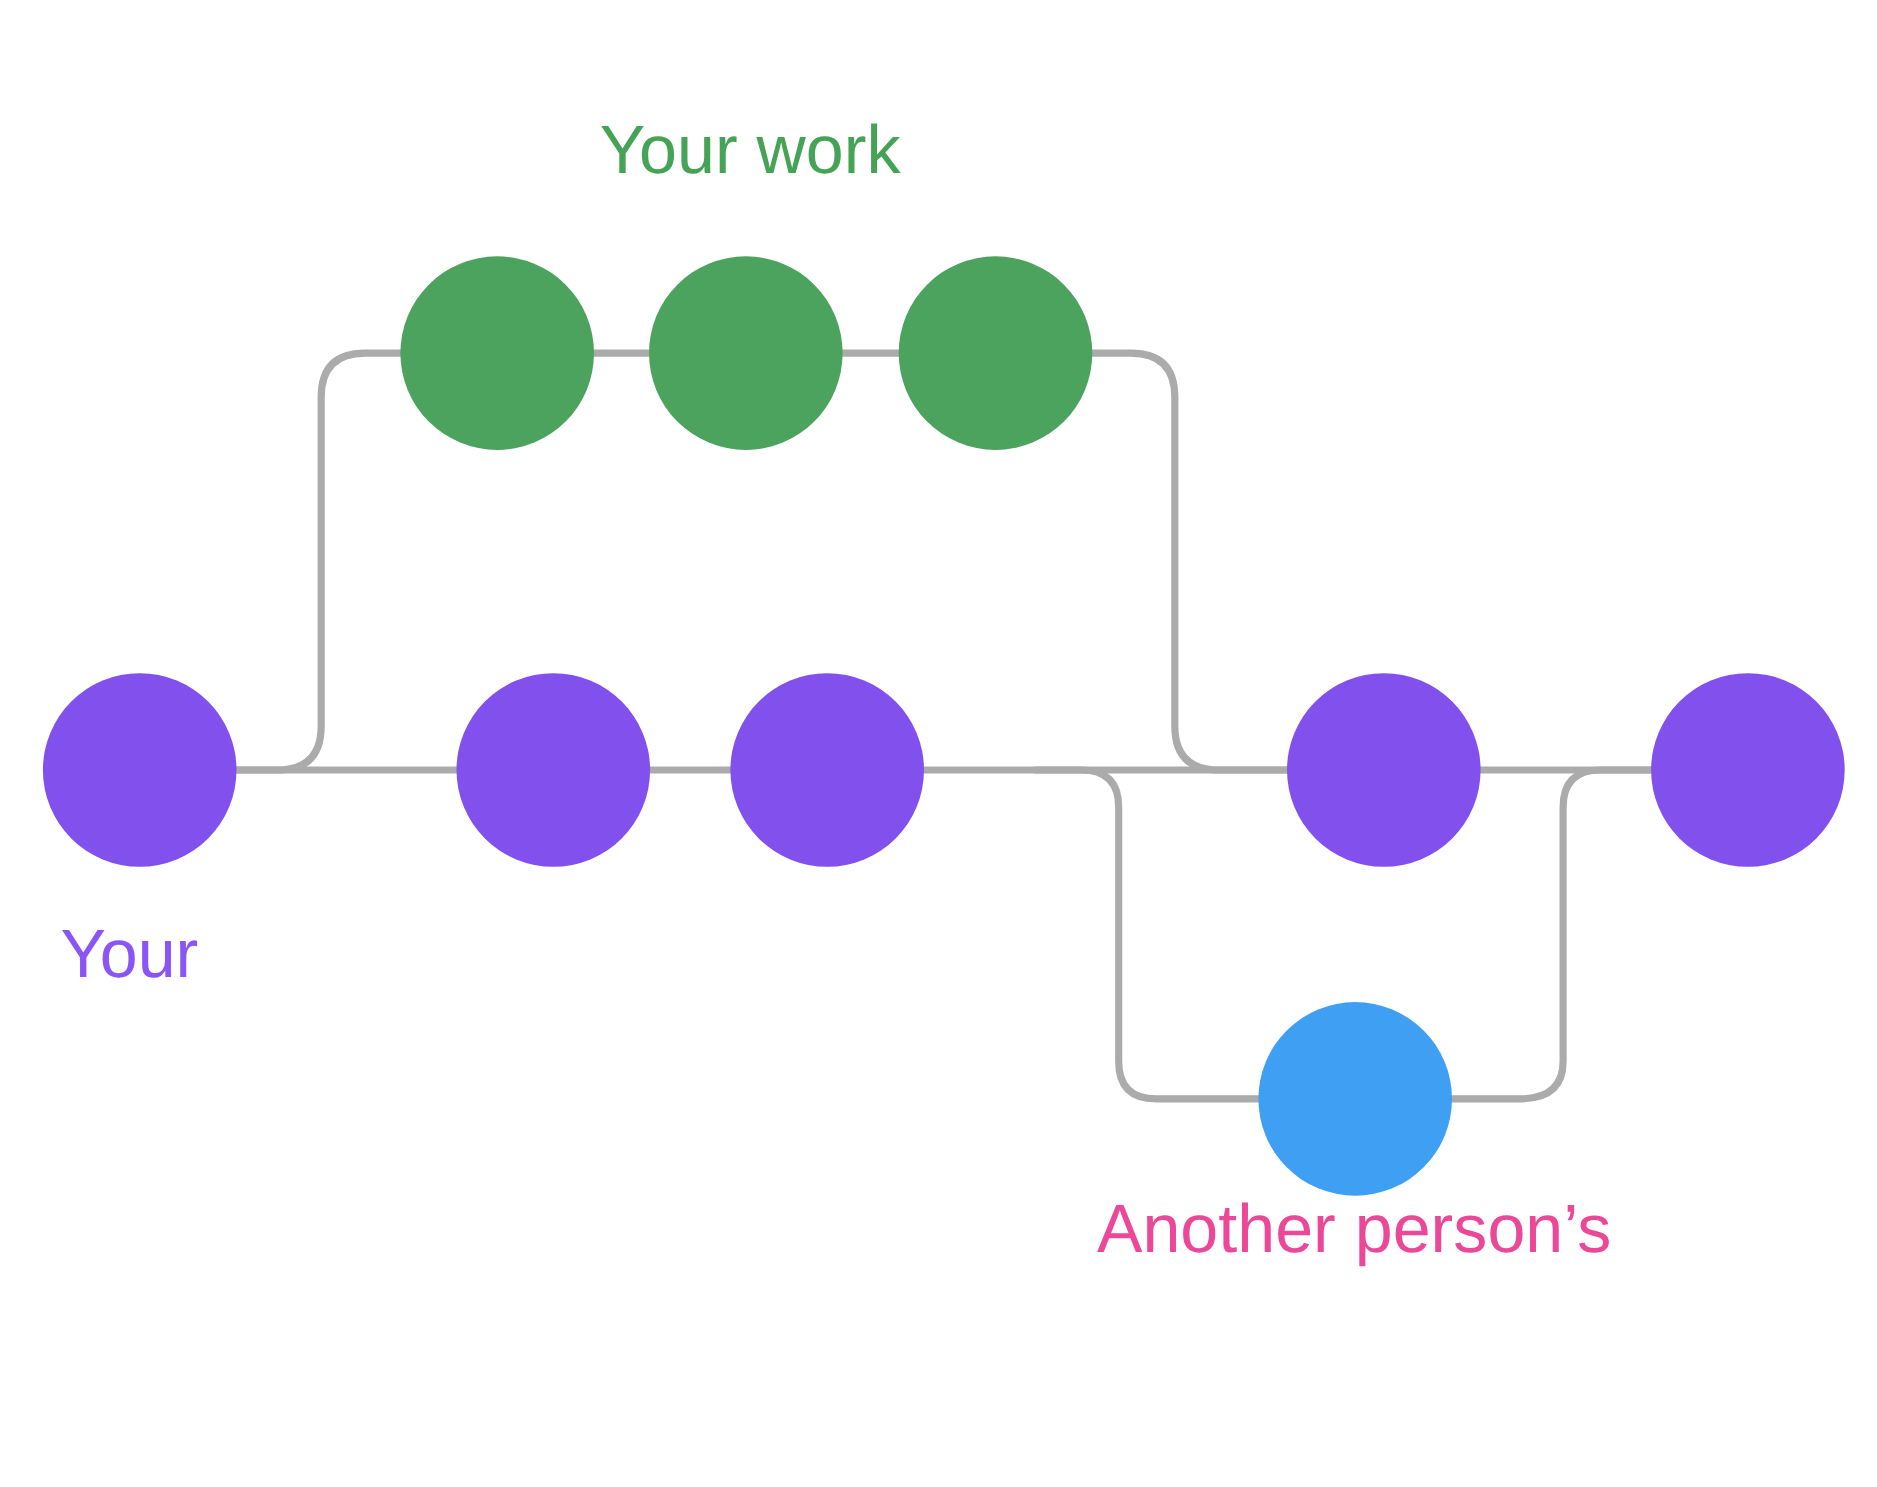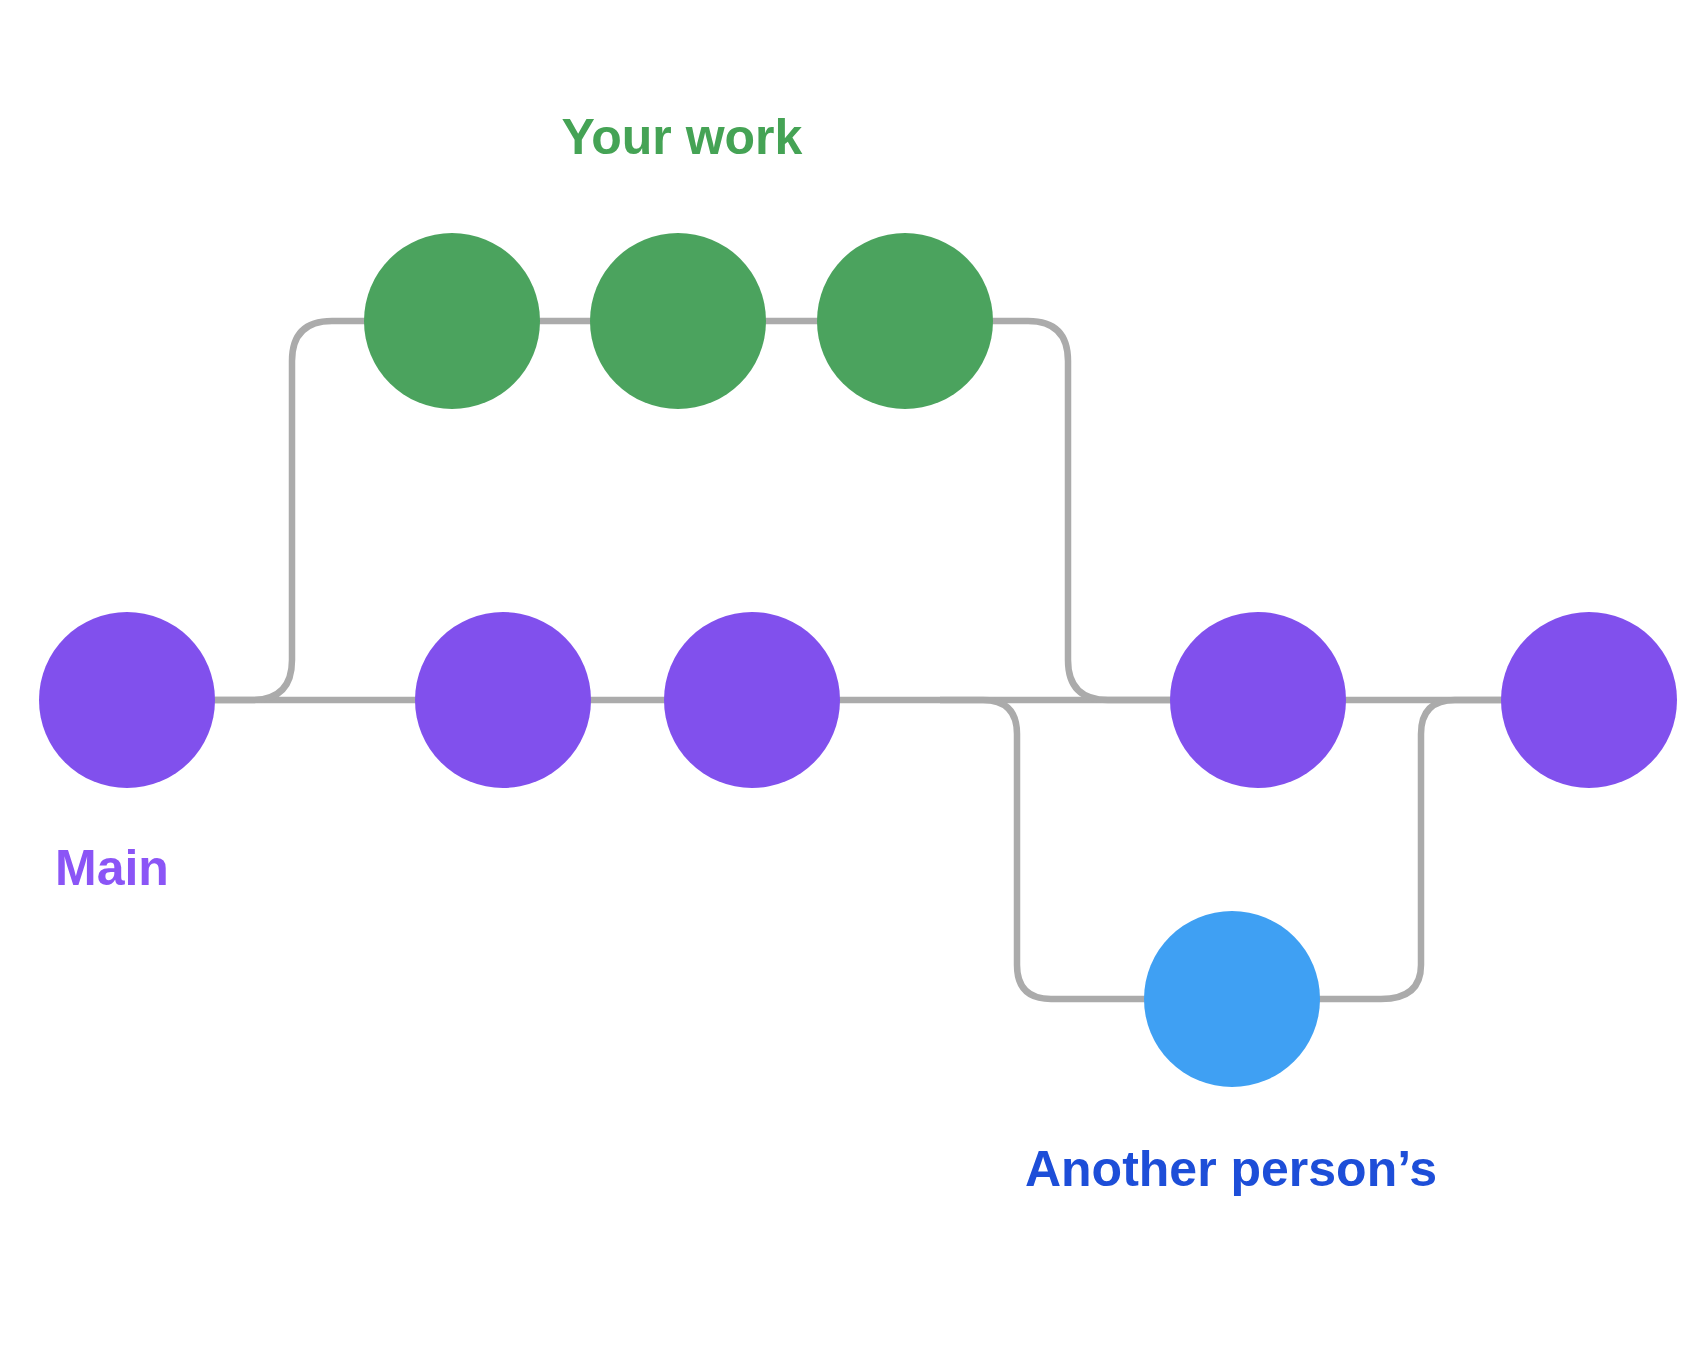--- a/index.html
+++ b/index.html
@@ -18,44 +18,44 @@
   .diagram-svg {
     position: absolute;
     left: 0;
     top: 0;
     width: 1706px;
     height: 1352px;
     display: block;
   }
   .label {
     position: absolute;
-    font-weight: bold;
-    font-size: 50px;
+    font-weight: normal;
+    font-size: 62px;
     line-height: 62px;
     white-space: nowrap;
     letter-spacing: 0px;
   }
   .label-your-work {
     left: 682px;
     top: 106px;
     transform: translateX(-50%);
     color: #45a355;
   }
   .label-main {
     left: 55px;
     top: 837px;
     color: #8b55f6;
   }
   .label-another {
     left: 1231px;
-    top: 1122px;
+    top: 1070px;
     transform: translateX(-50%);
     text-align: left;
     line-height: 95px;
-    color: #1d4ed8;
+    color: #ec4899;
   }
 </style>
 </head>
 <body>
 
 <div class="canvas">
 
   <svg class="diagram-svg" viewBox="0 0 1706 1352" xmlns="http://www.w3.org/2000/svg">
     <g id="connector-layer">
         <path d="M 127 700 H 1589" fill="none" stroke="#ababab" stroke-width="6.5"></path>
@@ -70,19 +70,19 @@
         <circle cx="1589" cy="700" r="88" fill="#8150ed"></circle>
         <circle cx="452" cy="321" r="88" fill="#4ba35e"></circle>
         <circle cx="678" cy="321" r="88" fill="#4ba35e"></circle>
         <circle cx="905" cy="321" r="88" fill="#4ba35e"></circle>
         <circle cx="1232" cy="999" r="88" fill="#3fa0f3"></circle>
       </g>
   </svg>
 
   <div class="label label-your-work">Your work</div>
 
-  <div class="label label-main">Main</div>
+  <div class="label label-main">Your</div>
 
   <div class="label label-another">
     <div>Another person’s</div>
   </div>
 
 </div>
 
 </body></html>

